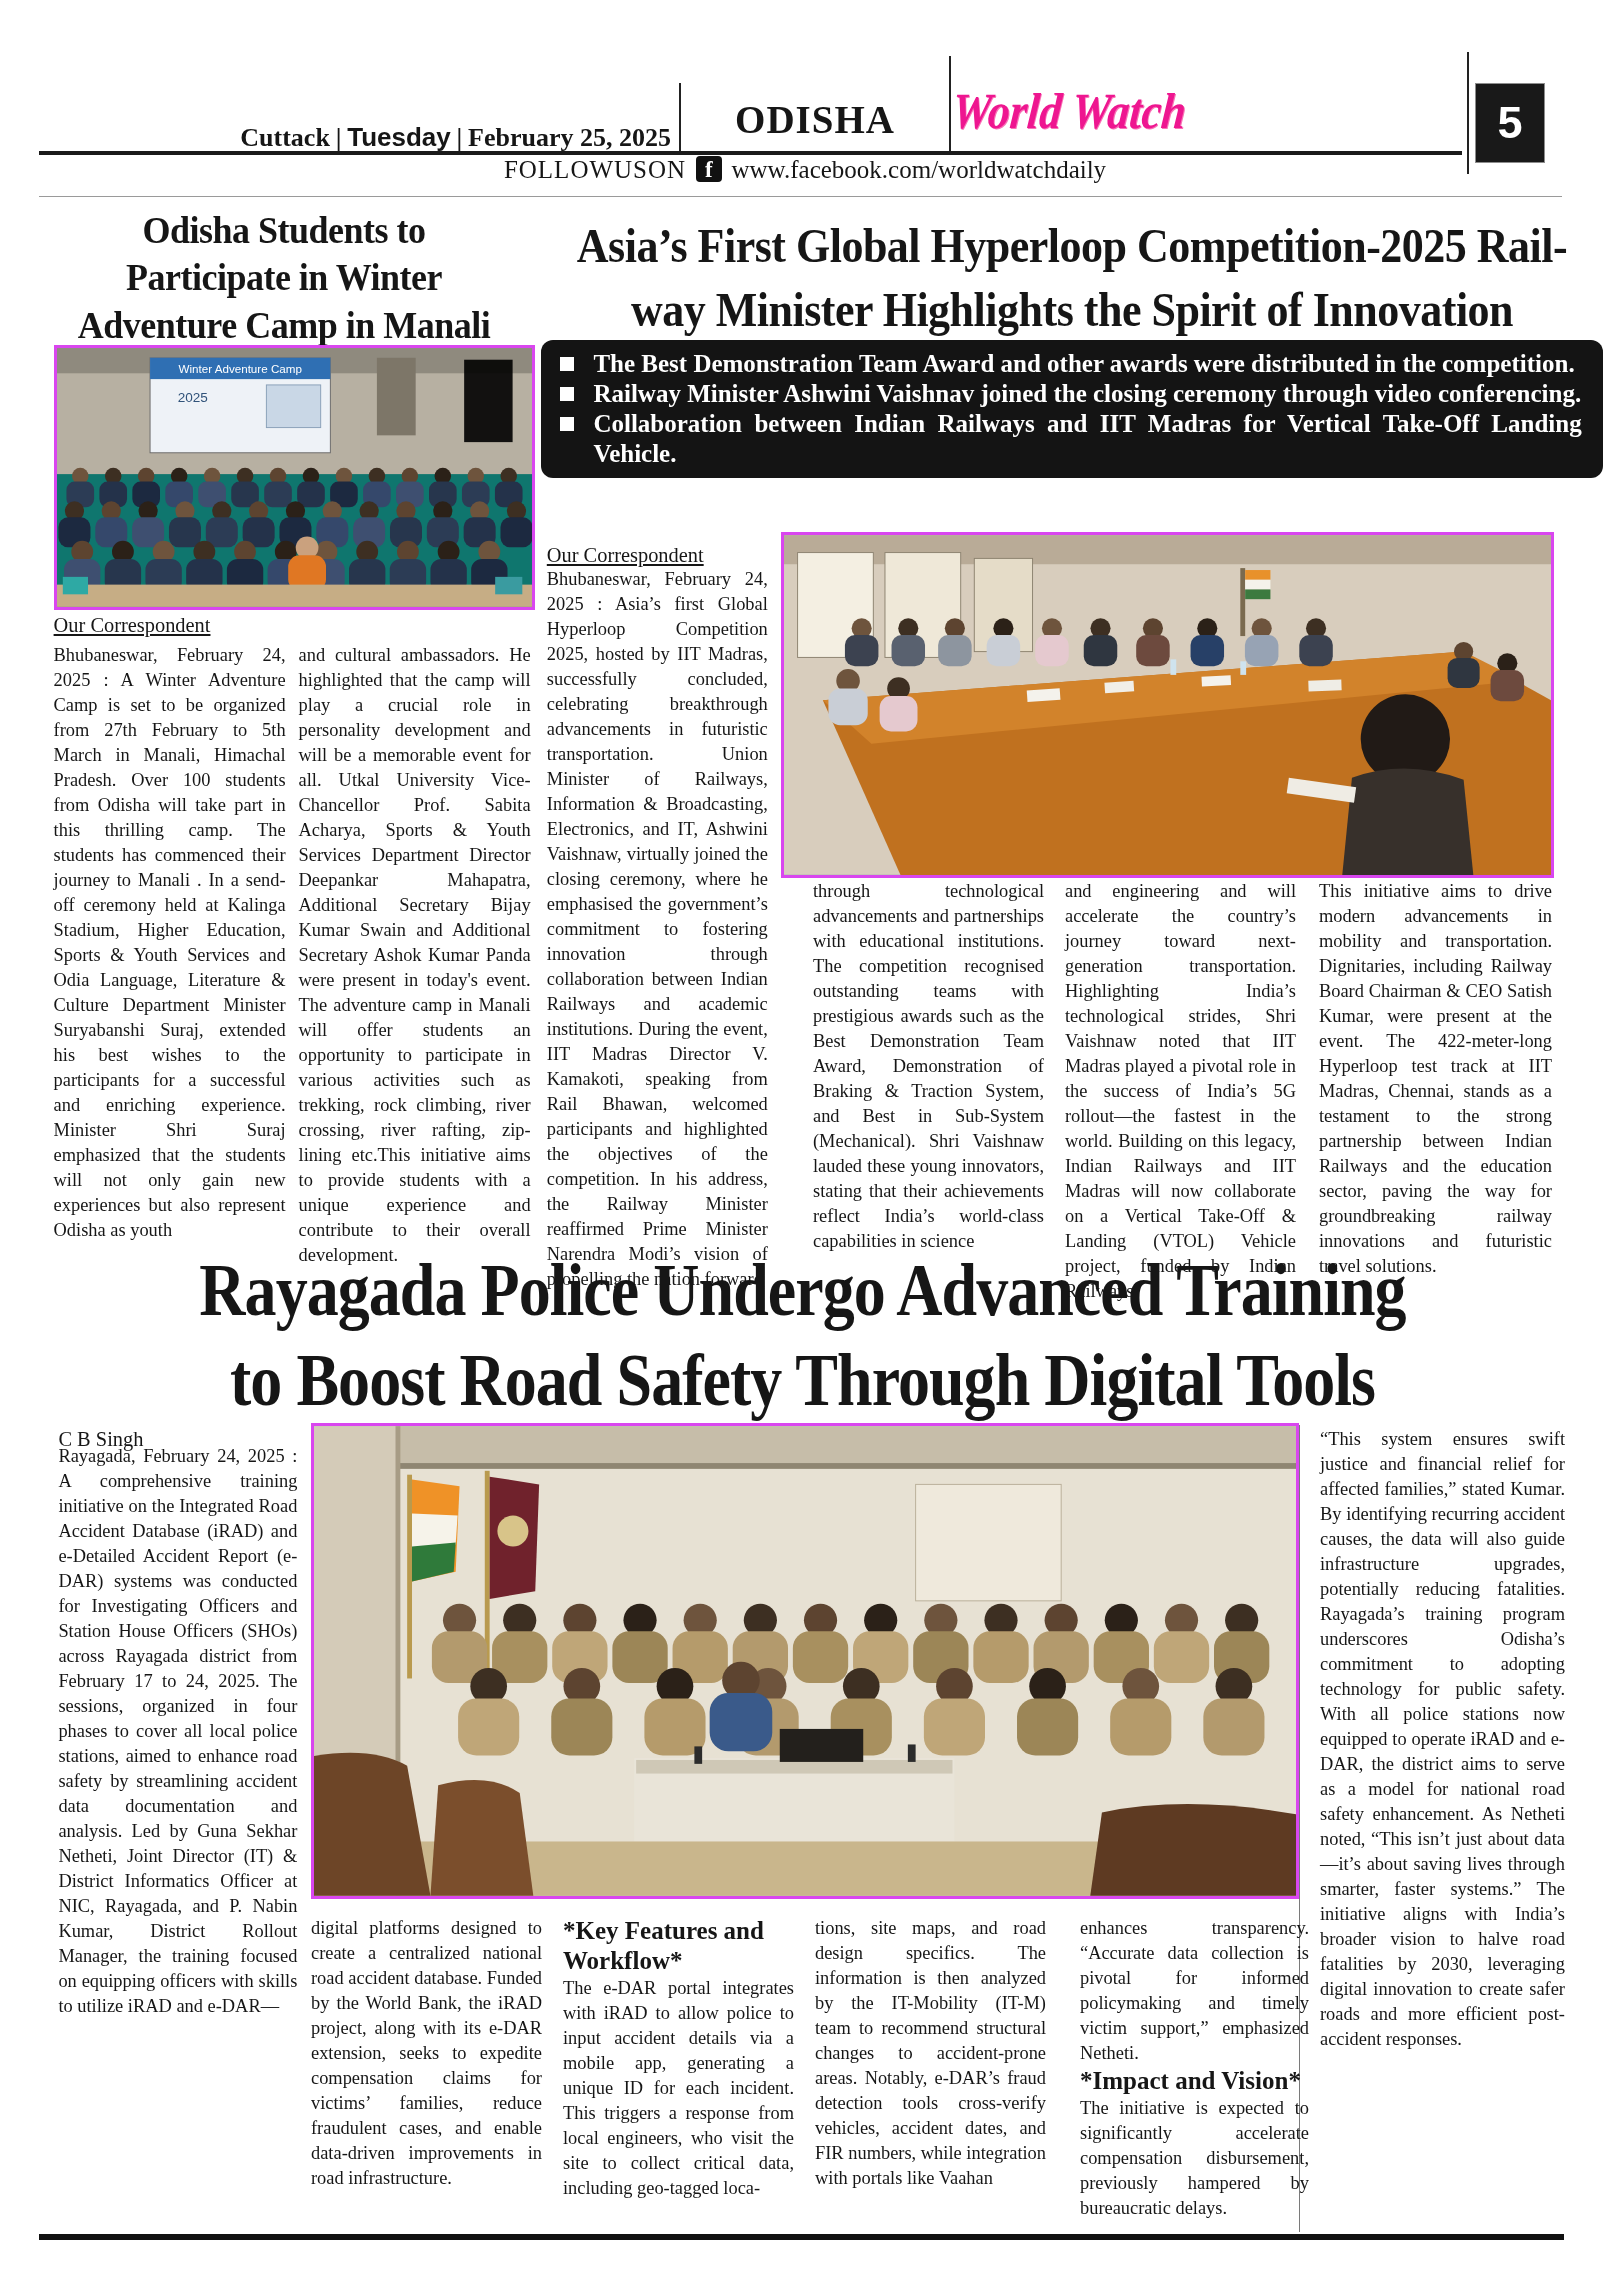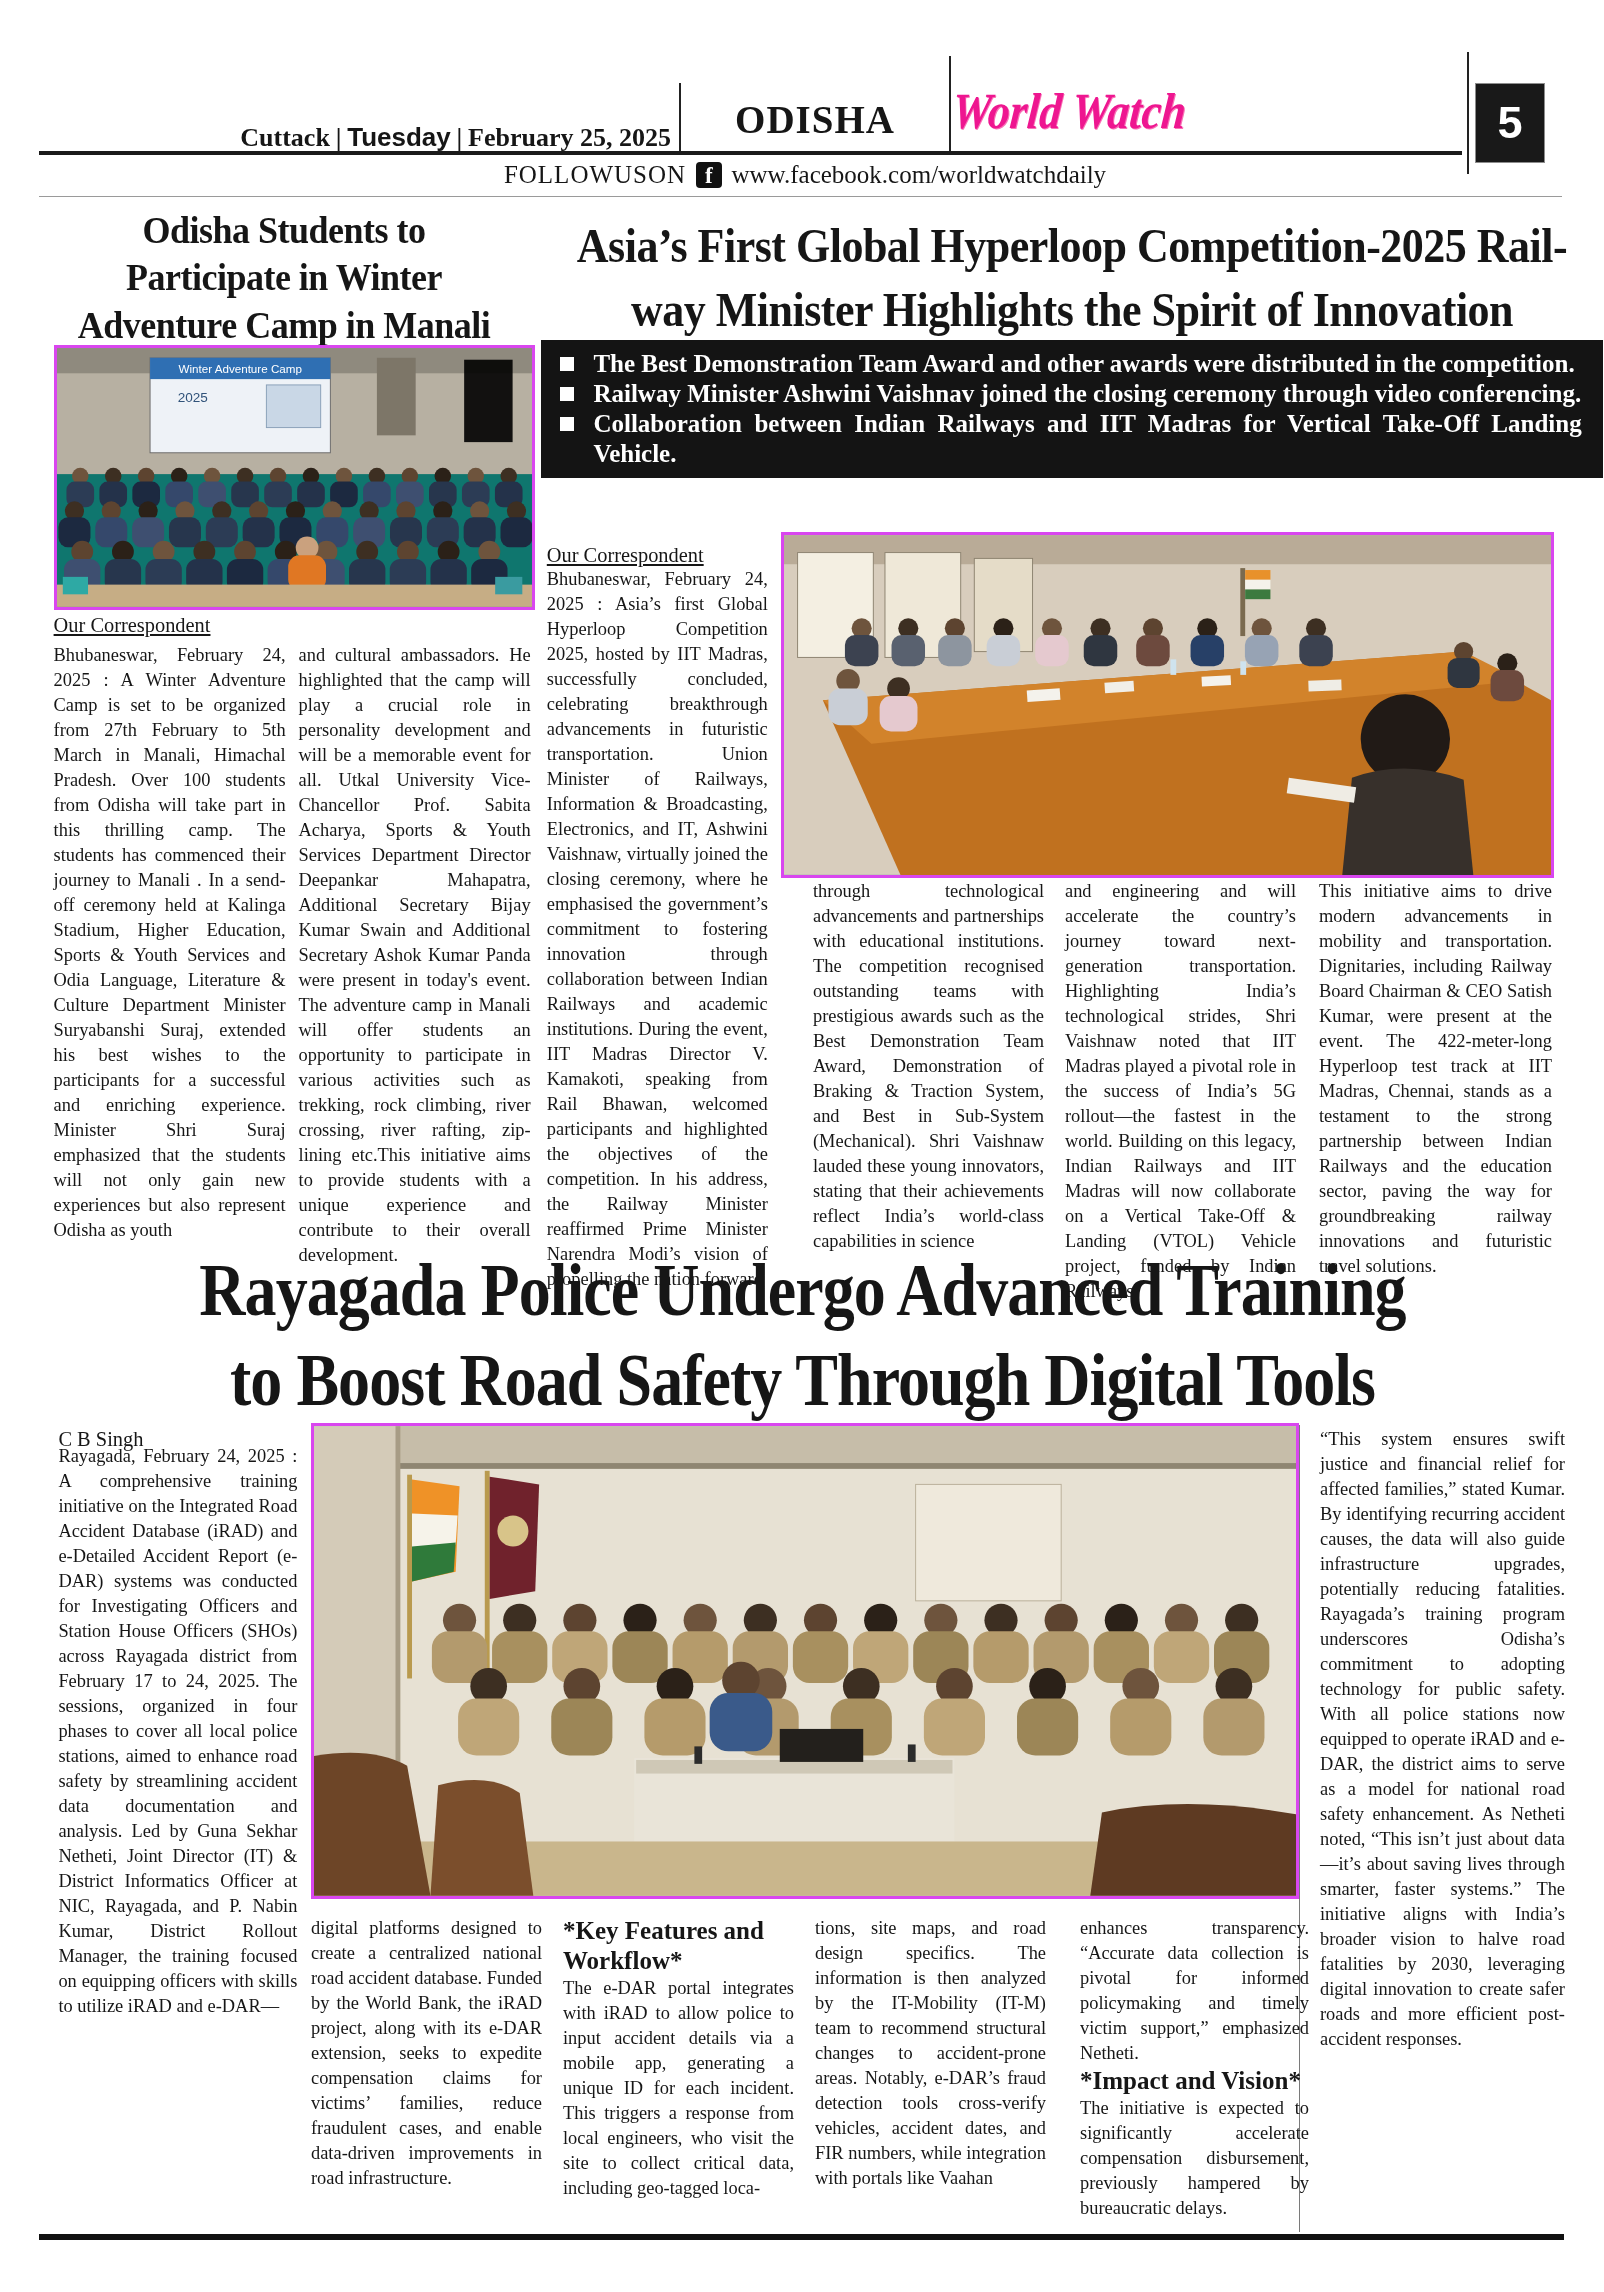--- a/index.html
+++ b/index.html
@@ -14,21 +14,21 @@
   .date-line{left:194px;top:122px;width:477px;text-align:right;font-size:26px;font-weight:bold;white-space:nowrap;}
   .date-line .day{font-family:"Liberation Sans",sans-serif;}
   .date-line .sep{padding:0 5.8px;font-weight:bold;}
   .section-label{left:684px;top:97px;width:262px;text-align:center;font-size:39px;font-weight:bold;letter-spacing:1px;}
   .masthead{left:955px;top:82px;width:281px;font-size:44px;font-weight:bold;font-style:italic;
             color:#ee1690;transform:skewX(-5deg) scaleY(1.15);transform-origin:left top;
             white-space:nowrap;text-shadow:1px 1px 0 #f973b6;}
   .pagebox{left:1475px;top:83px;width:68px;height:78px;background:#191919;border:1.9px solid #8d8d8d;
            display:flex;align-items:center;justify-content:center;color:#fff;
            font-family:"Liberation Sans",sans-serif;font-size:45px;font-weight:bold;}
-  .follow-line{left:349px;top:156px;width:912px;height:37px;display:flex;align-items:center;justify-content:center;gap:9.7px;font-size:25px;}
+  .follow-line{left:349px;top:156px;width:912px;height:37px;display:flex;justify-content:center;gap:9.7px;font-size:25px;}
   .follow-label{letter-spacing:1px;}
   .fb-icon{display:inline-flex;width:26px;height:26px;background:#111;color:#fff;border-radius:3.9px;
            align-items:flex-end;justify-content:center;font-weight:bold;font-size:23px;line-height:25px;}
 
   
   .hl{position:absolute;text-align:center;font-weight:bold;letter-spacing:-0.5px;}
   .hl div{white-space:nowrap;}
 
   
   .bodytxt{font-size:18.4px;line-height:25px;text-align:justify;}
@@ -147,21 +147,21 @@
       <div class="bodytxt" style="width:232px;">and cultural ambassadors. He highlighted that the camp will play a crucial role in personality development and will be a memorable event for all.  Utkal University Vice-Chancellor Prof. Sabita Acharya, Sports &amp; Youth Services Department Director Deepankar Mahapatra, Additional Secretary Bijay Kumar Swain and Additional Secretary Ashok Kumar Panda were present in today's event. The adventure camp in Manali will offer students an opportunity to participate in various activities such as trekking, rock climbing, river crossing, river rafting, zip-lining etc.This initiative aims to provide students with a unique experience and contribute to their overall development.</div>
     </div>
   </section>
 
   <section class="abs" style="left:541px;top:208px;width:1062px;height:1046px;">
     <div class="hl" style="left:0;top:5.8px;width:1062px;font-size:44px;line-height:60px;transform:scaleY(1.08);transform-origin:top center;">
       <div>Asia’s First Global Hyperloop Competition-2025 Rail-</div>
       <div>way Minister Highlights the Spirit of Innovation</div>
     </div>
 
-    <div class="bulletbox" style="left:0;top:132px;width:1062px;">
+    <div class="bulletbox" style="left:0;top:132px;width:1062px;border-radius:12px;">
       <div class="bullet-row">
         <span class="bullet-sq"></span>
         <div>The Best Demonstration Team Award and other awards were distributed in the competition.</div>
       </div>
       <div class="bullet-row">
         <span class="bullet-sq"></span>
         <div>Railway Minister Ashwini Vaishnav joined the closing ceremony through video conferencing.</div>
       </div>
       <div class="bullet-row">
         <span class="bullet-sq"></span>

